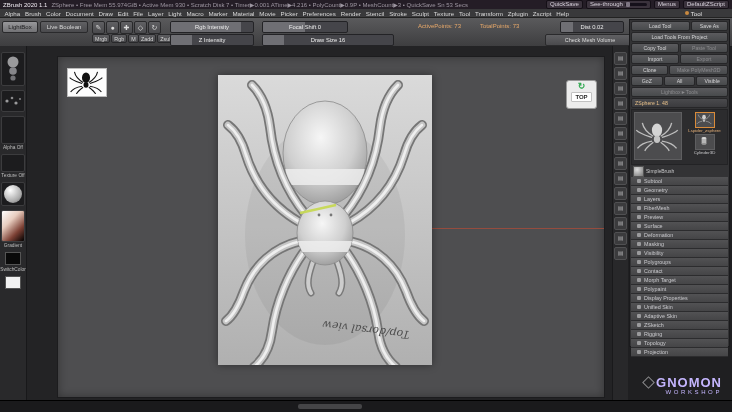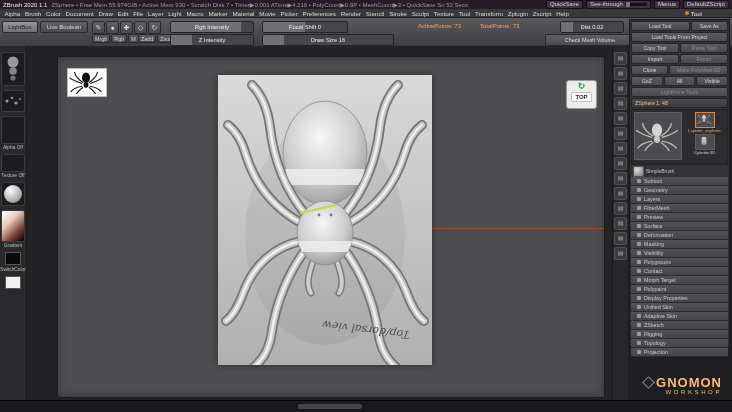--- a/index.html
+++ b/index.html
@@ -84,21 +84,21 @@
   .mini-label{font-size:4.4px;color:#c8c8ca;line-height:5px;white-space:nowrap;}
   .mini-label.sel{color:#e8b27a;}
   #sb-row{display:flex;align-items:center;gap:2px;height:10px;margin-bottom:1px;padding-left:2px;}
   #sb-thumb{width:9px;height:9px;background:radial-gradient(circle at 35% 30%,#ddd,#777);border:1px solid #555;}
   #sb-label{font-size:5px;color:#c8c8ca;}
   .sp-row{height:8px;display:flex;align-items:center;gap:3px;padding-left:6px;
           background:linear-gradient(#525254,#454547);border-bottom:1px solid #2c2c2e;}
   .sp-ico{width:4px;height:4px;background:#9a9a9c;border-radius:1px;flex:none;}
   .sp-label{font-size:5.4px;color:#cacace;white-space:nowrap;}
   
-  #watermark{position:absolute;left:616px;top:376px;width:112px;text-align:right;padding-right:6px;box-sizing:border-box;color:#fdba74;}
+  #watermark{position:absolute;left:616px;top:376px;width:112px;text-align:right;padding-right:6px;box-sizing:border-box;color:#c4b5fd;}
   #watermark .wm1{font-size:13px;font-weight:bold;letter-spacing:1px;line-height:13px;}
   #watermark .wm2{font-size:6px;letter-spacing:2.6px;line-height:7px;}
   .wm-logo{display:inline-block;width:7px;height:7px;border:1.5px solid #8b8b8d;margin-right:3px;transform:rotate(45deg);}
   #bottombar{position:absolute;left:0;top:400px;width:732px;height:12px;background:#1a1a1c;border-top:1px solid #000;}
   #bottombar .handle{position:absolute;left:298px;top:3px;width:64px;height:5px;background:#454547;border-radius:2px;}
   svg{display:block;}
 </style>
 </head>
 <body>
 

